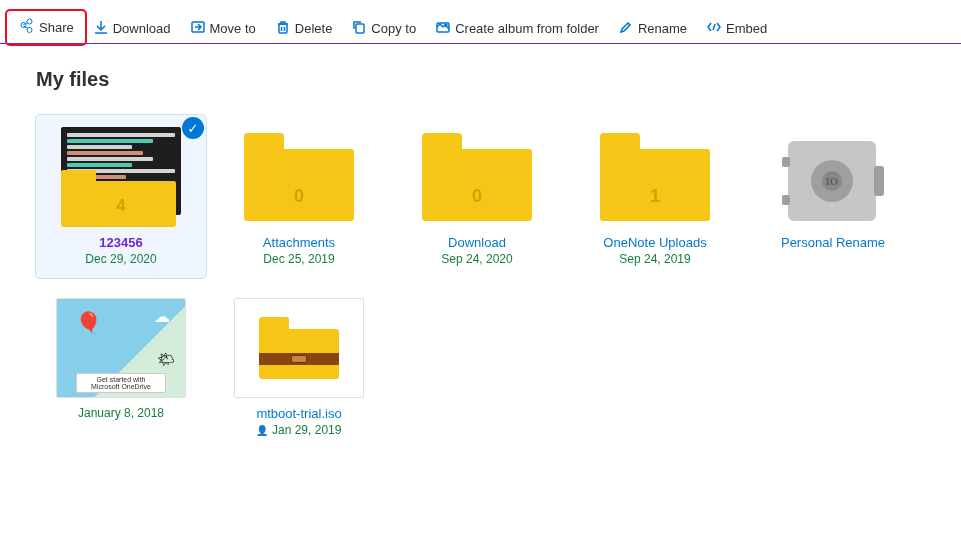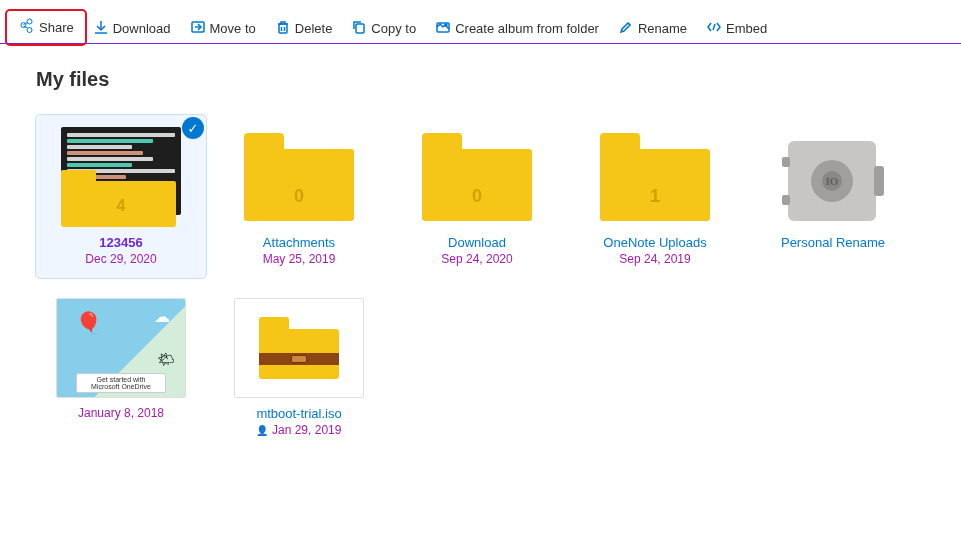--- a/index.html
+++ b/index.html
@@ -116,21 +116,21 @@
       overflow: hidden;
       text-overflow: ellipsis;
       white-space: nowrap;
     }
     .file-name.dark {
       color: #6d28d9;
       font-weight: 600;
     }
     .file-date {
       font-size: 12px;
-      color: #a21caf;
+      color: #15803d;
       text-align: center;
     }
     
     .img-thumb {
       width: 130px;
       height: 100px;
       border-radius: 2px;
       overflow: hidden;
       position: relative;
       border: 1px solid #e1dfdd;
@@ -330,21 +330,21 @@
 
       <div class="file-item">
         <div class="file-thumbnail">
           <div style="position:relative; width:110px; height:88px;">
             <div style="position:absolute; bottom:0; left:0; width:110px; height:72px; background:#f5c518; border-radius:3px;"></div>
             <div style="position:absolute; top:0; left:0; width:40px; height:18px; background:#f5c518; border-radius:4px 4px 0 0;"></div>
             <div style="position:absolute; bottom:14px; left:50%; transform:translateX(-50%); font-size:18px; font-weight:700; color:#d4a000;">0</div>
           </div>
         </div>
         <span class="file-name">Attachments</span>
-        <span class="file-date">May 25, 2019</span>
+        <span class="file-date">Dec 25, 2019</span>
       </div>
 
       <div class="file-item">
         <div class="file-thumbnail">
           <div style="position:relative; width:110px; height:88px;">
             <div style="position:absolute; bottom:0; left:0; width:110px; height:72px; background:#f5c518; border-radius:3px;"></div>
             <div style="position:absolute; top:0; left:0; width:40px; height:18px; background:#f5c518; border-radius:4px 4px 0 0;"></div>
             <div style="position:absolute; bottom:14px; left:50%; transform:translateX(-50%); font-size:18px; font-weight:700; color:#d4a000;">0</div>
           </div>
         </div>

